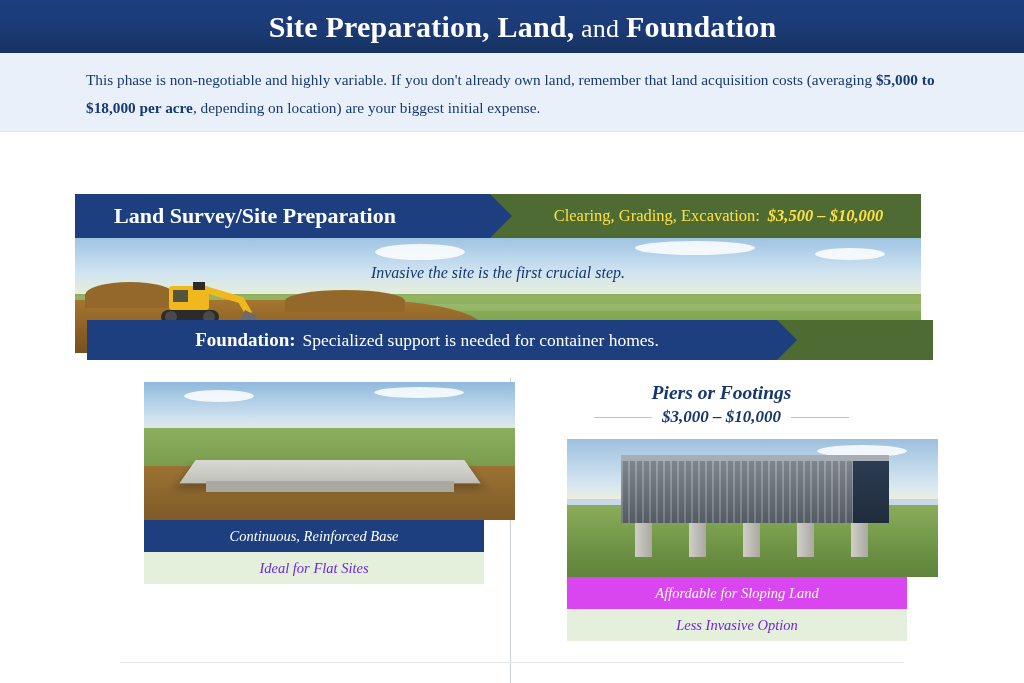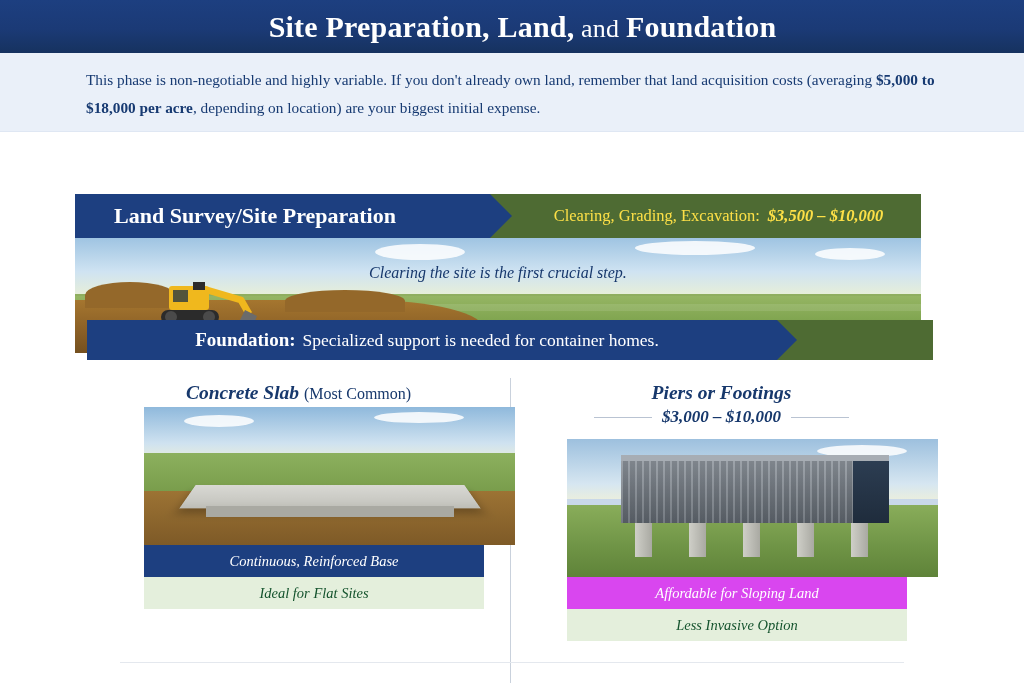--- a/index.html
+++ b/index.html
@@ -240,21 +240,21 @@
     display:flex; align-items:center; justify-content:center;
     color:#ffffff;
     font-size: 14.5px;
     font-style: italic;
   }
   .cap-primary.blue { background:#1d3f80; }
   .cap-primary.green { background:#d946ef; }
   .cap-secondary {
     height: 32px;
     display:flex; align-items:center; justify-content:center;
-    color:#14532d;
+    color:#6d28d9;
     font-size: 14.5px;
     font-style: italic;
     background: #e4efdc;
   }
 
   
   .sky2 { position:absolute; left:0; top:0; width:100%; height:52px;
     background: linear-gradient(180deg,#8fb9dc 0%, #cfe2f0 70%, #e7edde 100%); }
   .grass2 { position:absolute; left:0; top:46px; width:100%; height:44px;
     background: linear-gradient(180deg,#8cb05e 0%, #769a49 100%); }
@@ -361,43 +361,39 @@
       <circle cx="18" cy="47" r="6" fill="#4a4a4a"></circle>
       <circle cx="56" cy="47" r="6" fill="#4a4a4a"></circle>
       <rect x="16" y="16" width="40" height="24" rx="3" fill="#f0b81d"></rect>
       <rect x="20" y="20" width="15" height="12" fill="#1f3346" opacity=".75"></rect>
       <rect x="40" y="12" width="12" height="8" fill="#2b2b2b"></rect>
       <path d="M54 20 L88 30 L96 44" stroke="#f0b81d" stroke-width="7" fill="none" stroke-linejoin="round"></path>
       <path d="M92 40 L104 46 L100 56 L86 52 Z" fill="#6b6b6b"></path>
     </svg>
 
     <div style="position:absolute; left:0; top:26px; width:100%; text-align:center;">
-      <span style="color:#17386c; font-size:16px; font-style:italic;">Clearing the site is the first crucial step.</span>
+      <span style="color:#17386c; font-size:16px; font-style:italic;">Invasive the site is the first crucial step.</span>
     </div>
   </div>
 </div>
 
 <div class="sec2">
 
   <div class="sec2-head">
     <div class="left">
       <b>Foundation:</b>
       <span>Specialized support is needed for container homes.</span>
     </div>
     <div class="right"></div>
   </div>
 
   <div class="cols">
     <div class="divider"></div>
 
     <div class="col">
-      <div class="col-title">
-        <span>Concrete Slab</span>
-        <span class="sub">(Most Common)</span>
-      </div>
       <div class="card">
         <div class="thumb">
           <div class="sky2"></div>
           <div class="cloud" style="left:40px; top:8px; width:70px; height:12px;"></div>
           <div class="cloud" style="left:230px; top:5px; width:90px; height:11px;"></div>
           <div class="grass2"></div>
           <div class="soil2"></div>
           <div class="slab"></div>
           <div class="slab-edge"></div>
         </div>

